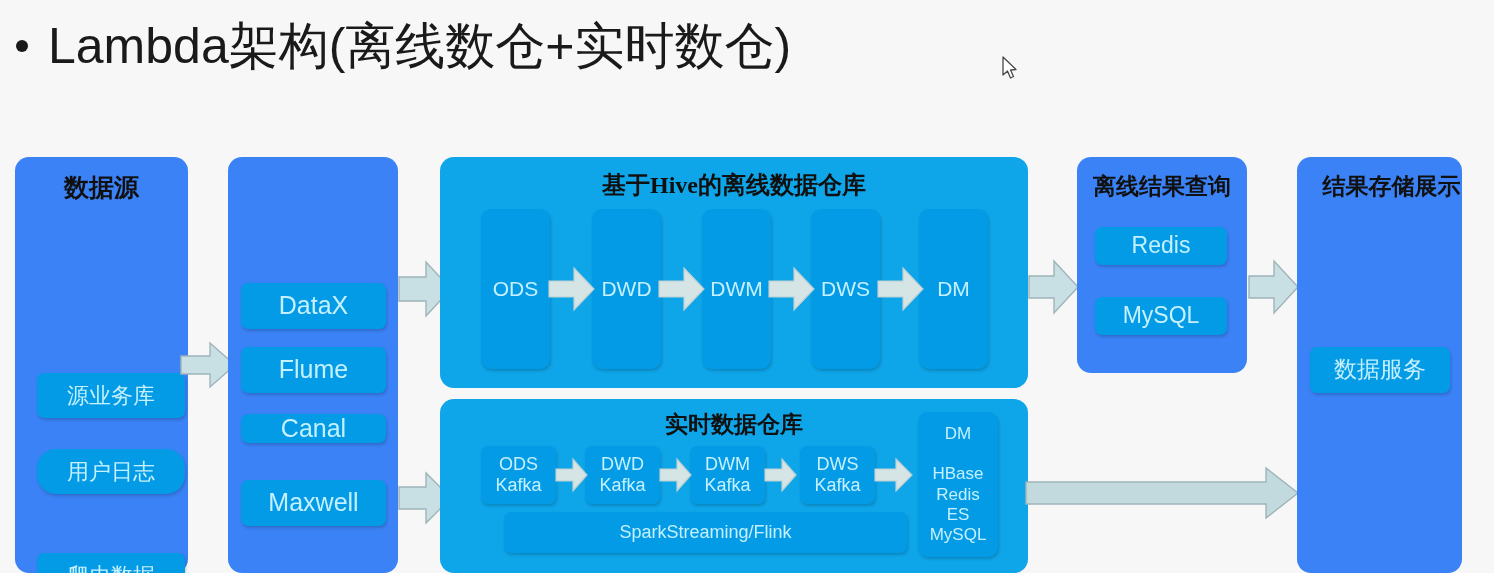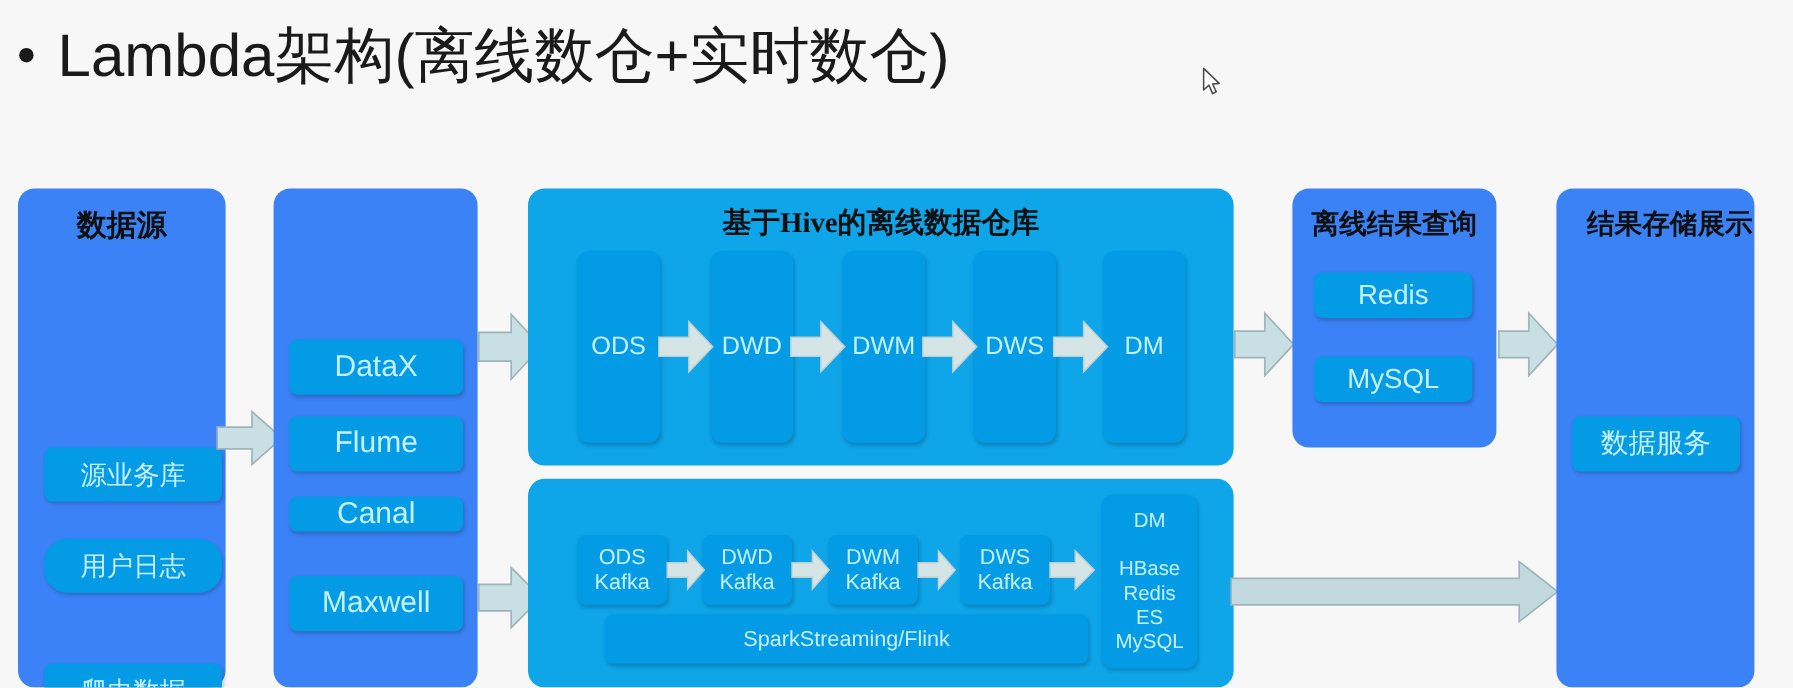--- a/index.html
+++ b/index.html
@@ -149,20 +149,21 @@
   <svg class="arrow-shape" style="left:437px; top:108px; width:48px; height:48px;" viewBox="0 0 48 48">
     <polygon points="1,16 26,16 26,3 46,24 26,45 26,32 1,32" fill="#d5e4e5" stroke="#bdd0d2" stroke-width="1.2"></polygon>
   </svg>
 </div>
 
 <svg class="arrow-shape" style="left:1028px; top:258px; width:52px; height:58px;" viewBox="0 0 52 58">
   <polygon points="1,18 26,18 26,3 50,29 26,55 26,40 1,40" fill="#c8dfe3" stroke="#9fb4b8" stroke-width="1.4"></polygon>
 </svg>
 
 <div class="panel pale" style="left:440px; top:399px; width:588px; height:174px;">
+  <div class="panel-title" style="top:10px; font-size:23px;">实时数据仓库</div>
 
   <div class="bluebox" style="left:41px; top:47px; width:75px; height:58px; font-size:18px;">ODS
 Kafka</div>
   <div class="bluebox" style="left:145px; top:47px; width:75px; height:58px; font-size:18px;">DWD
 Kafka</div>
   <div class="bluebox" style="left:250px; top:47px; width:75px; height:58px; font-size:18px;">DWM
 Kafka</div>
   <div class="bluebox" style="left:360px; top:47px; width:75px; height:58px; font-size:18px;">DWS
 Kafka</div>
 

